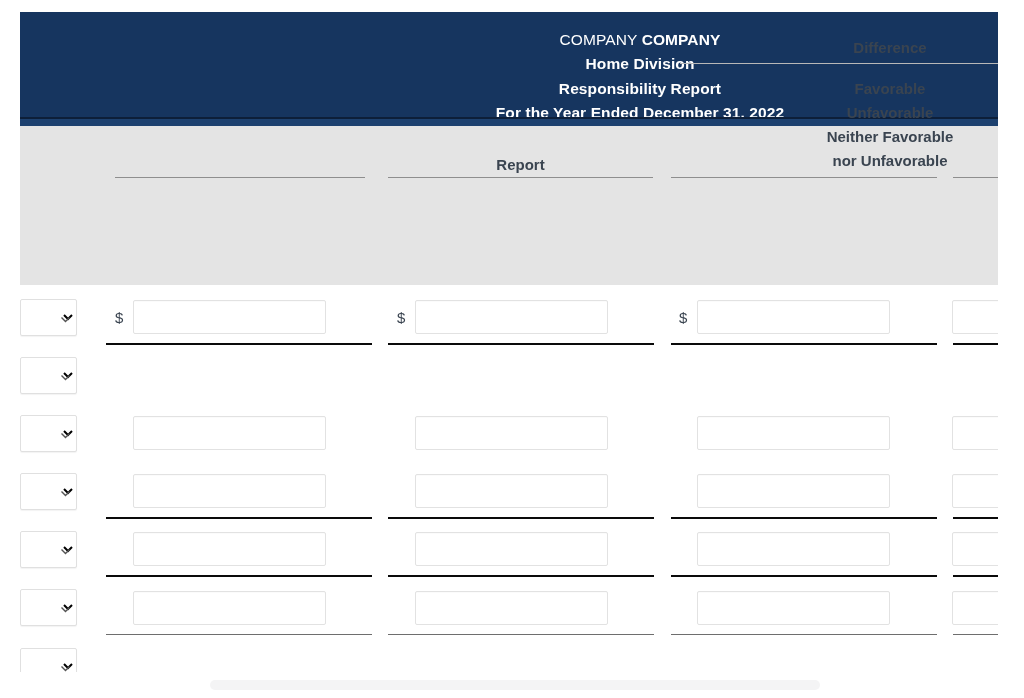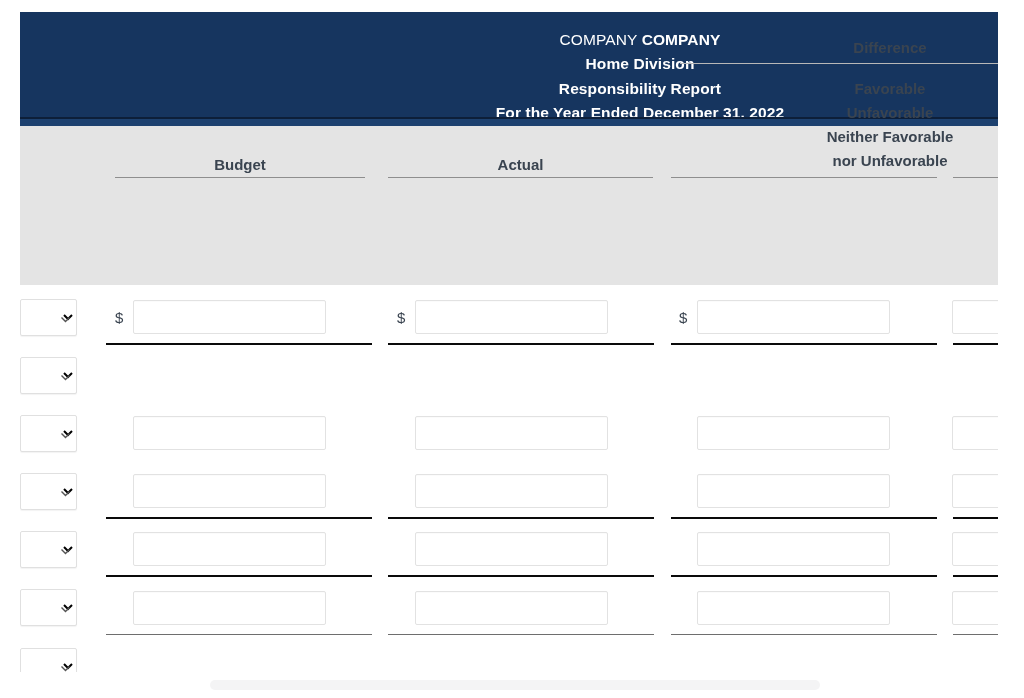--- a/index.html
+++ b/index.html
@@ -178,24 +178,23 @@
       <div class="col-head" style="left:660px; top:24px; width:420px;">Difference</div>
       <div class="head-rule light" style="left:660px; top:51px; width:420px;"></div>
 
       <div class="col-head" style="left:660px; top:65px; width:420px;">Favorable</div>
       <div class="col-head" style="left:660px; top:89px; width:420px;">Unfavorable</div>
       <div class="col-head" style="left:660px; top:113px; width:420px;">Neither Favorable</div>
       <div class="col-head" style="left:660px; top:137px; width:420px;">nor Unfavorable</div>
       <div class="head-rule" style="left:651px; top:165px; width:266px;"></div>
       <div class="head-rule" style="left:933px; top:165px; width:266px;"></div>
 
-      <div class="col-head" style="left:95px; top:141px; width:250px;">Budget</div>
       <div class="head-rule" style="left:95px; top:165px; width:250px;"></div>
 
-      <div class="col-head" style="left:368px; top:141px; width:265px;">Actual</div>
+      <div class="col-head" style="left:368px; top:141px; width:265px;">Report</div>
       <div class="head-rule" style="left:368px; top:165px; width:265px;"></div>
 
       <select class="sel" style="left:0px; top:287px;"></select>
       <span class="chev" style="position:absolute;left:40px;top:299px;">
         <svg width="11" height="11" viewBox="0 0 11 11">
             <path d="M1.5 3.5 L5.5 7.5 L9.5 3.5" fill="none" stroke="#555" stroke-width="1.4"></path>
           </svg>
       </span>
       <span class="dollar" style="left:95px; top:298px;">$</span>
       <input class="txt" type="text" style="left: 113px; top: 288px;">

